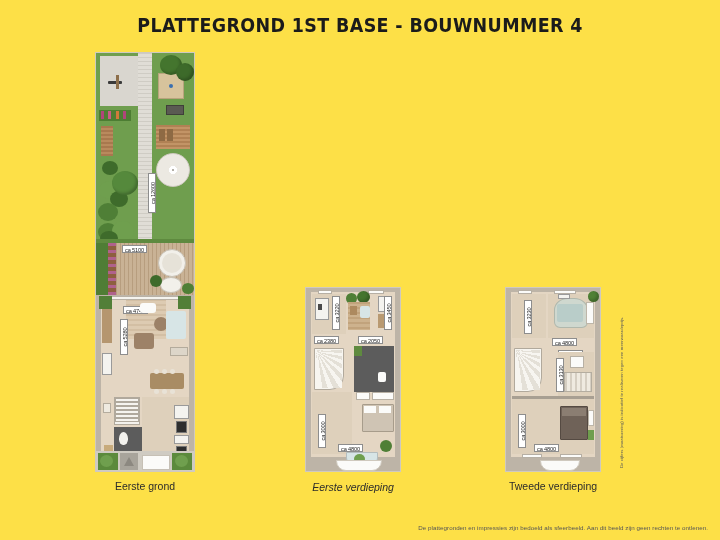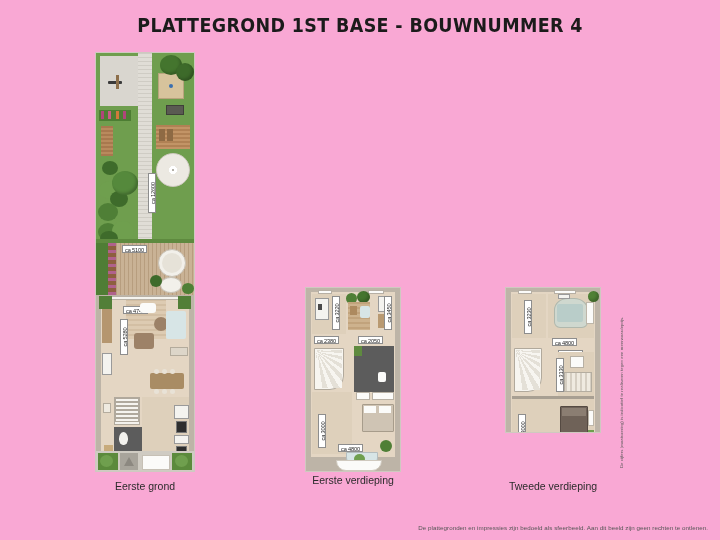--- a/index.html
+++ b/index.html
@@ -3,21 +3,21 @@
 <meta charset="utf-8">
 <style>
   * { box-sizing: border-box; }
   html, body {
     margin: 0; padding: 0;
     width: 720px; height: 540px;
     background: #ffffff;
     font-family: "Liberation Sans", sans-serif;
     overflow: hidden;
   }
-  .page { position: relative; width: 720px; height: 540px; background: #f9a8d4; }
+  .page { position: relative; width: 720px; height: 540px; background: #fde047; }
 
   .title {
     position: absolute; top: 14px; left: 0; width: 720px;
     text-align: center;
     font-family: "DejaVu Sans", sans-serif;
     font-weight: bold;
     font-size: 19px;
     letter-spacing: 0.4px;
     color: #1b1b1b;
     transform: scaleX(0.92);
@@ -323,24 +323,24 @@
 
       <div class="dim" style="left:32px; top:156px;">ca 4800</div>
 
       <div class="abs glass" style="left:40px; top:164px; width:32px; height:12px; border:0.6px solid #b4bdbe; border-radius:0 0 6px 6px;"></div>
       <div class="bush l" style="left:48px; top:166px; width:11px; height:10px;"></div>
       <div class="bush" style="left:74px; top:152px; width:12px; height:12px;"></div>
 
       <div class="abs white" style="left:30px; top:172px; width:46px; height:11px; border:0.6px solid #cfc9be; border-radius:0 0 10px 10px;"></div>
 
     </div>
-    <div class="caption" style="top:187px;">Eerste verdieping</div>
+    <div class="caption" style="top:194px;font-style:italic;">Eerste verdieping</div>
   </div>
 
-  <div class="plan" style="left:505px; top:287px; width:96px; height:146px;">
+  <div class="plan" style="left:505px; top:287px; width:96px; height:185px;">
     <div class="plan-img">
 
       <div class="abs wall" style="left:0; top:0; width:94px; height:183px;"></div>
       <div class="abs floor" style="left:5px; top:4px; width:84px; height:165px;"></div>
 
       <div class="abs white" style="left:12px; top:2px; width:14px; height:4px; border:0.5px solid #b6afa4;"></div>
       <div class="abs white" style="left:48px; top:2px; width:22px; height:4px; border:0.5px solid #b6afa4;"></div>
 
       <div class="abs floor2" style="left:42px; top:6px; width:46px; height:44px;"></div>
       <div class="abs" style="left:48px; top:10px; width:34px; height:30px; border-radius:40% 40% 6px 6px; background:#cfd8cf; border:0.8px solid #b0b8ad;"></div>

